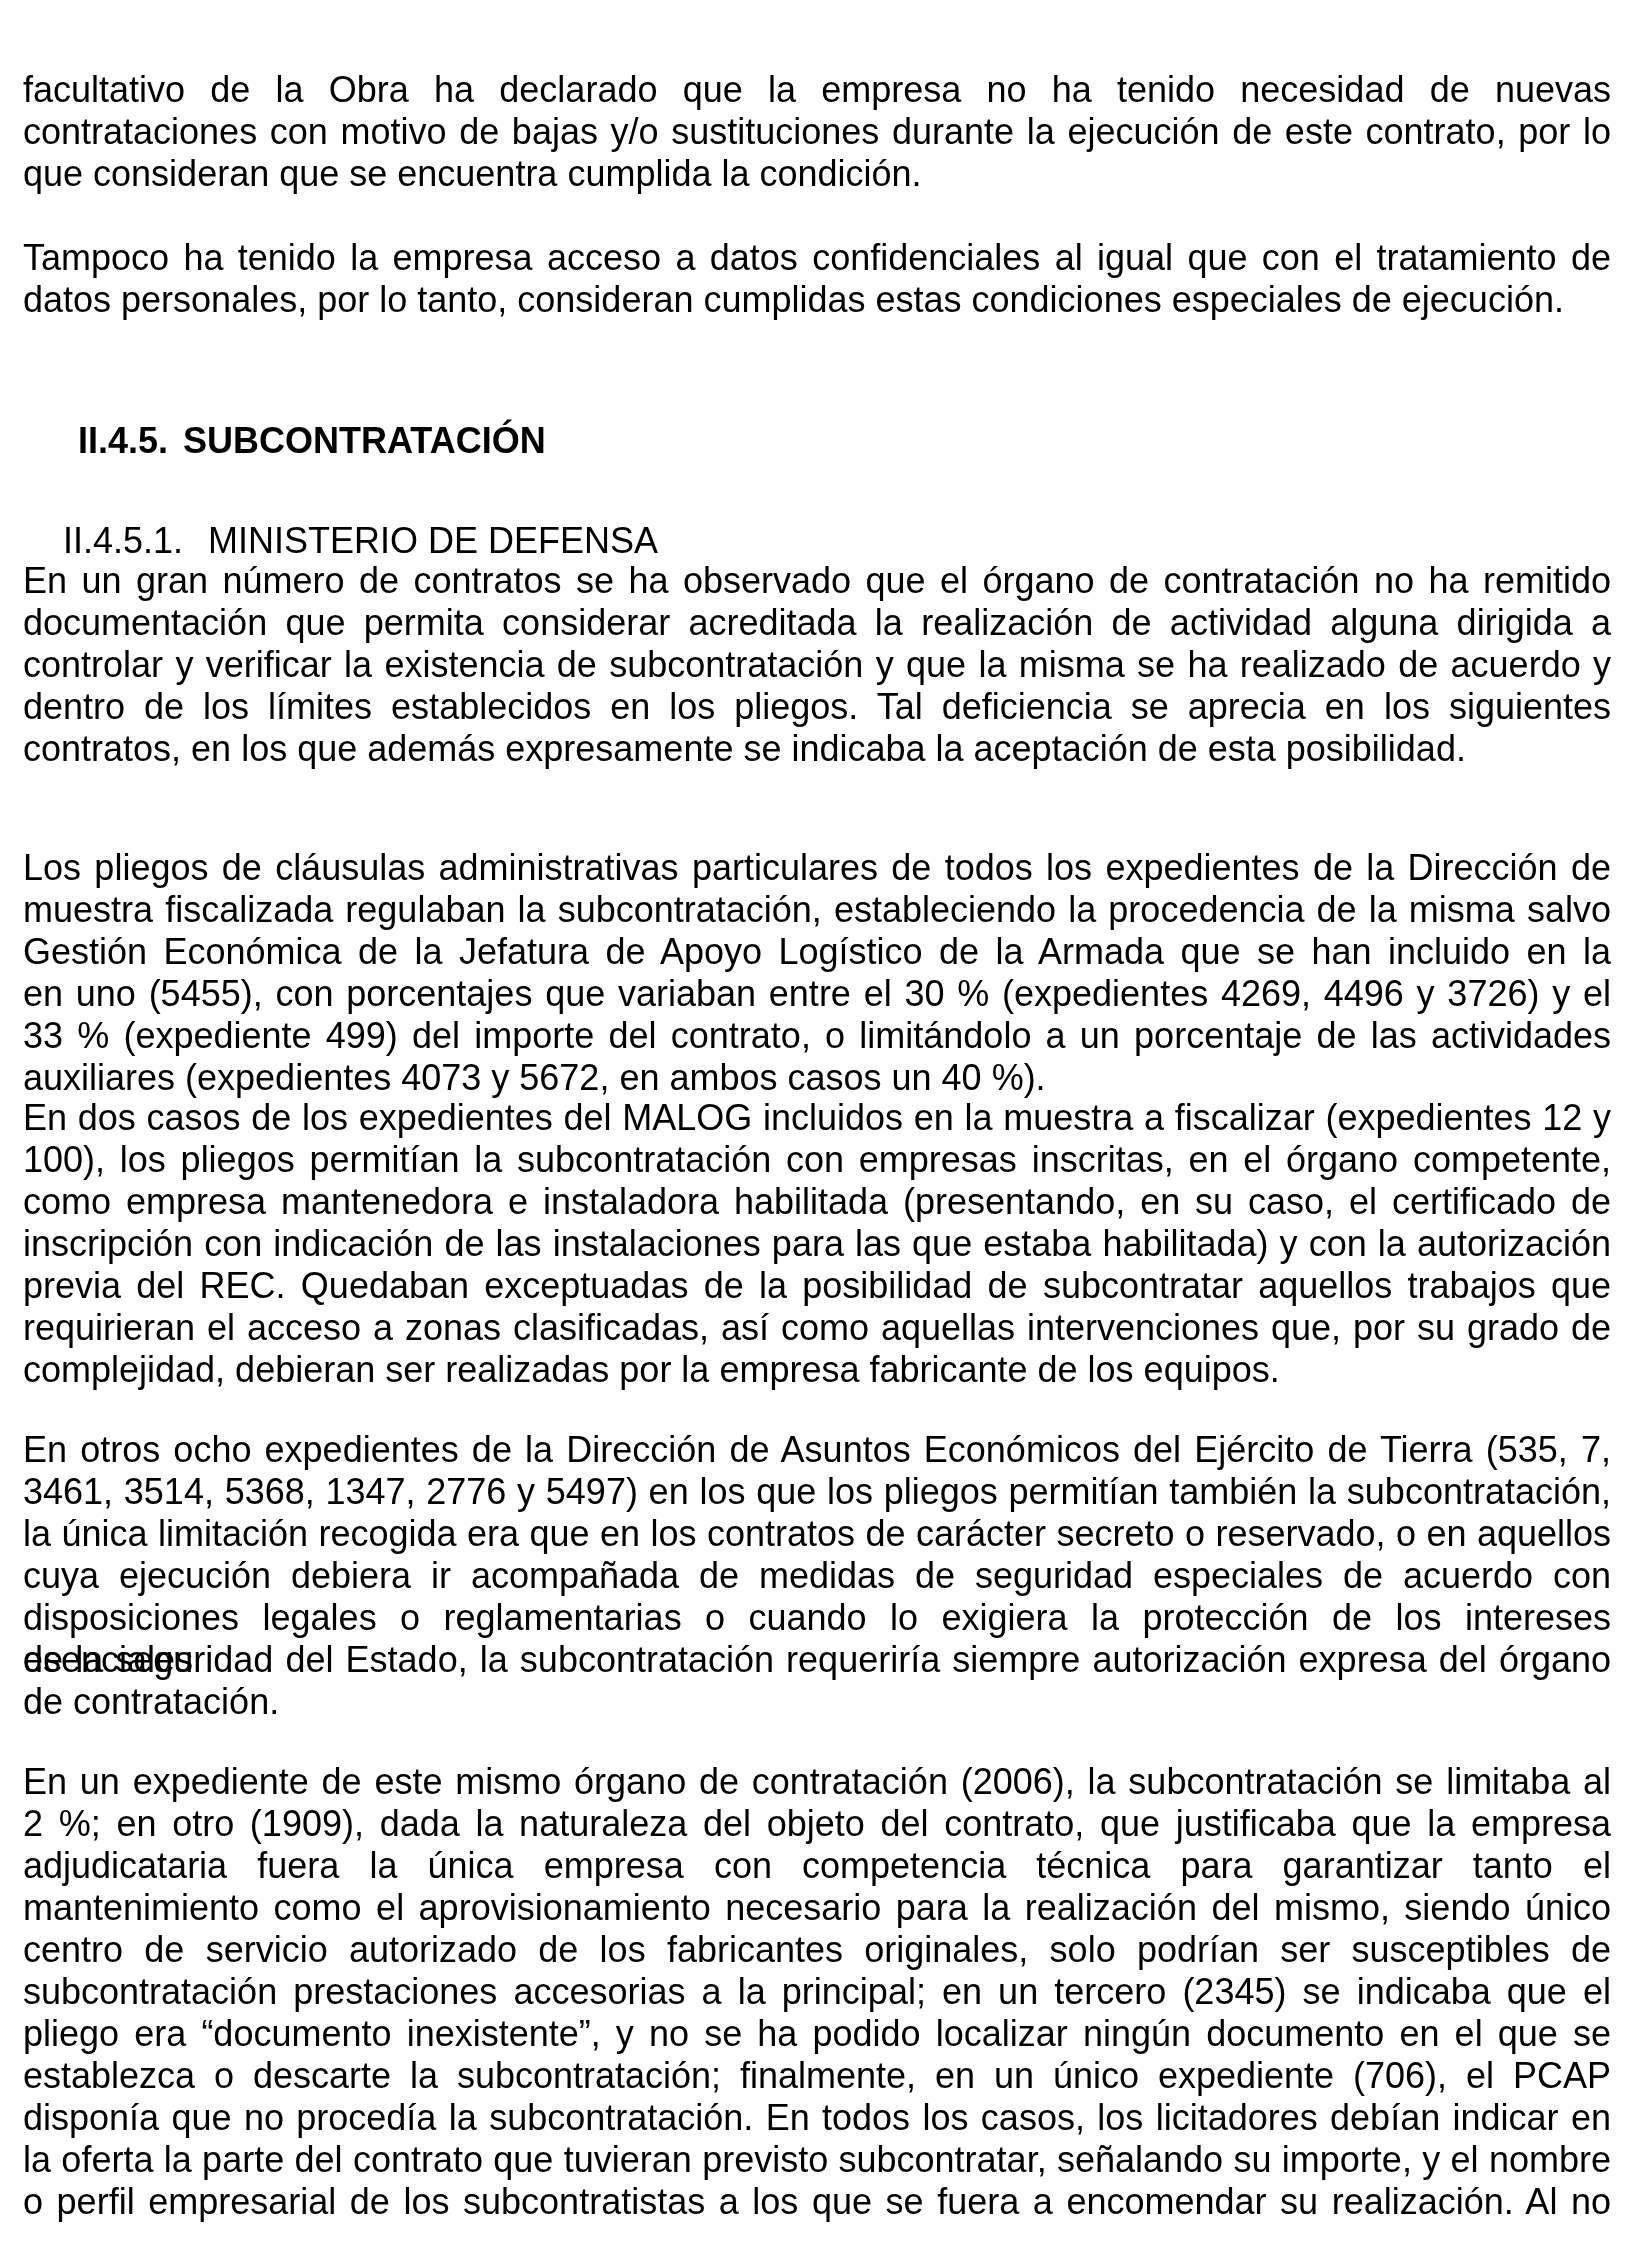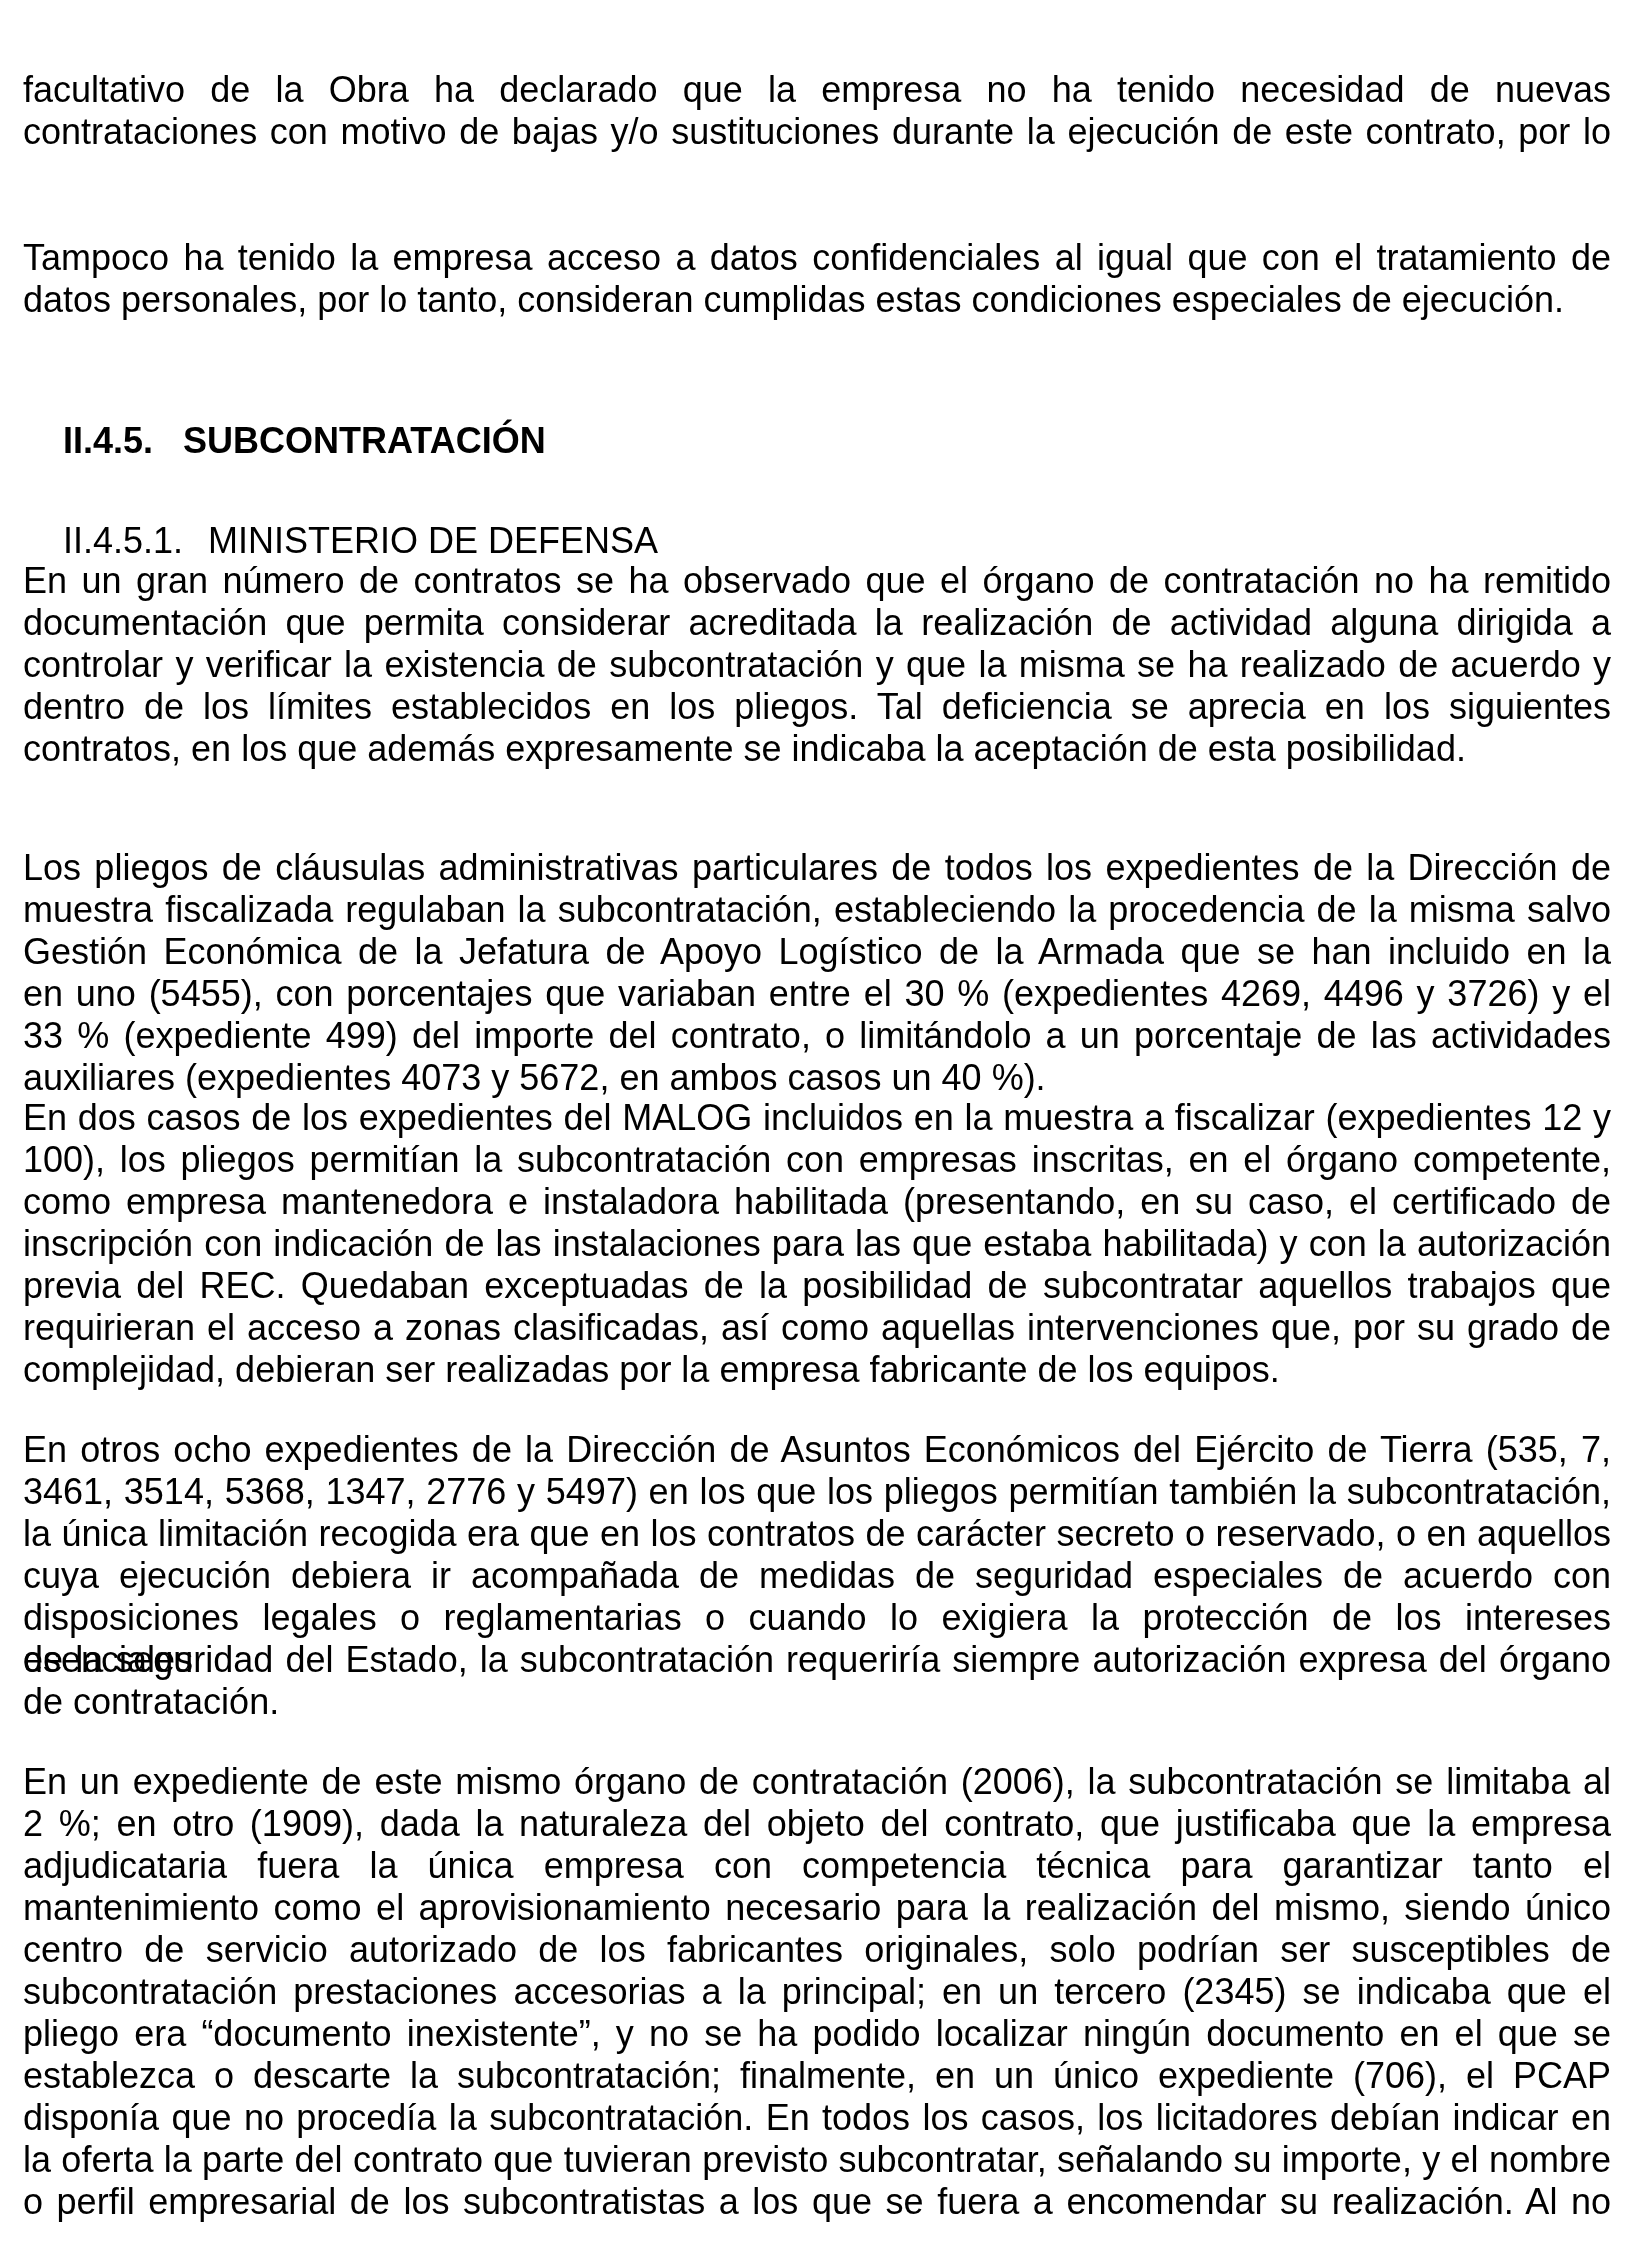--- a/index.html
+++ b/index.html
@@ -3,32 +3,33 @@
 <meta charset="utf-8">
 <style>
   html, body { margin: 0; padding: 0; background: #ffffff; }
   body { width: 1646px; height: 2261px; position: relative; overflow: hidden; }
   .page { position: absolute; left: 0; top: 0; width: 1472px; height: 2261px; background: #ffffff; }
   .block { position: absolute; left: 23px; width: 1588px; color: #000000;
            font-family: "Liberation Sans", sans-serif; font-size: 36px; line-height: 42px; }
   .line { display: block; white-space: nowrap; text-align: justify; text-align-last: justify; height: 42px; overflow: visible; }
   .line.last { text-align-last: left; }
   .heading { font-weight: bold; white-space: pre; }
-  .heading .num { display: inline-block; width: 120px; }
+  .heading .num { display: inline-block; width: 120px; text-align: center; }
   .subheading { font-weight: normal; white-space: pre; }
   .subheading .num { display: inline-block; width: 145px; }
 </style>
 </head>
 <body>
 
 <div class="page">
 
   <div class="block" style="top:69px">
     <span class="line" style="white-space: normal;">facultativo de la Obra ha declarado que la empresa no ha tenido necesidad de nuevas</span>
     <span class="line" style="white-space: normal;">contrataciones con motivo de bajas y/o sustituciones durante la ejecución de este contrato, por lo</span>
+    <span class="line last" style="white-space: normal;">que consideran que se encuentra cumplida la condición.</span>
   </div>
 
   <div class="block" style="top:237px">
     <span class="line" style="white-space: normal;">Tampoco ha tenido la empresa acceso a datos confidenciales al igual que con el tratamiento de</span>
     <span class="line last" style="white-space: normal;">datos personales, por lo tanto, consideran cumplidas estas condiciones especiales de ejecución.</span>
   </div>
 
   <div class="block heading" style="top:378px">
     <span class="num">II.4.5.</span><span>SUBCONTRATACIÓN</span>
   </div>

